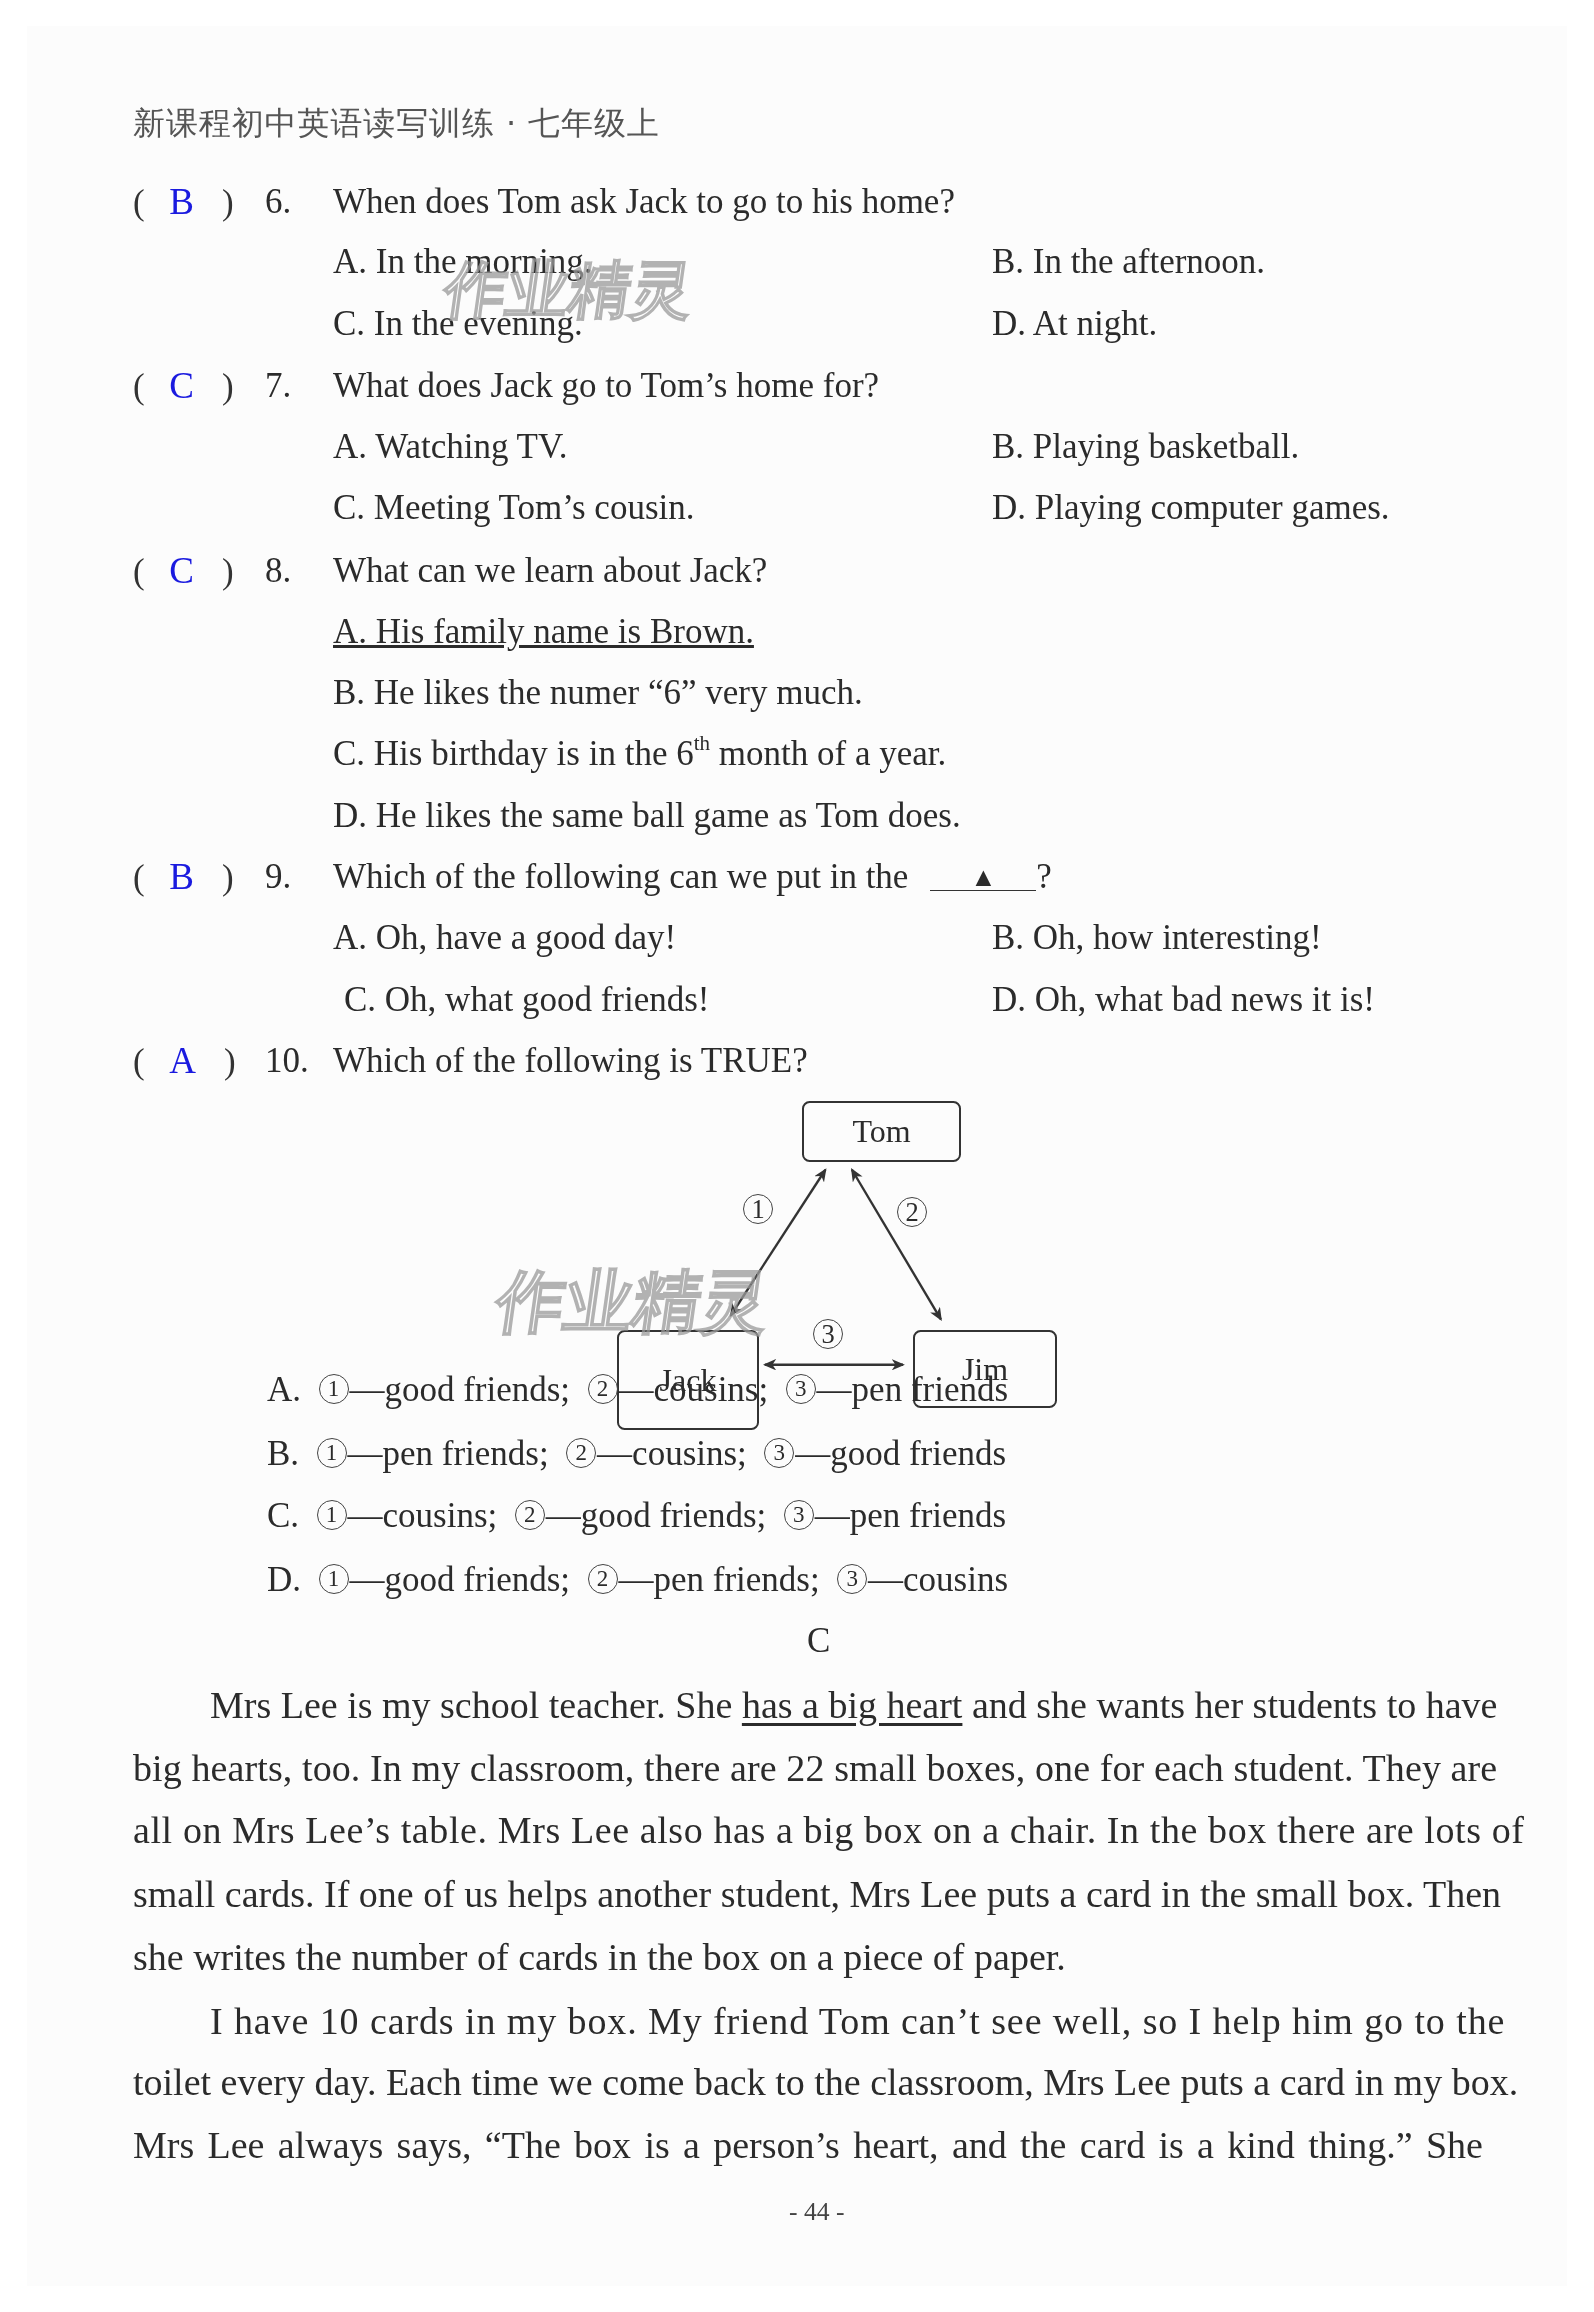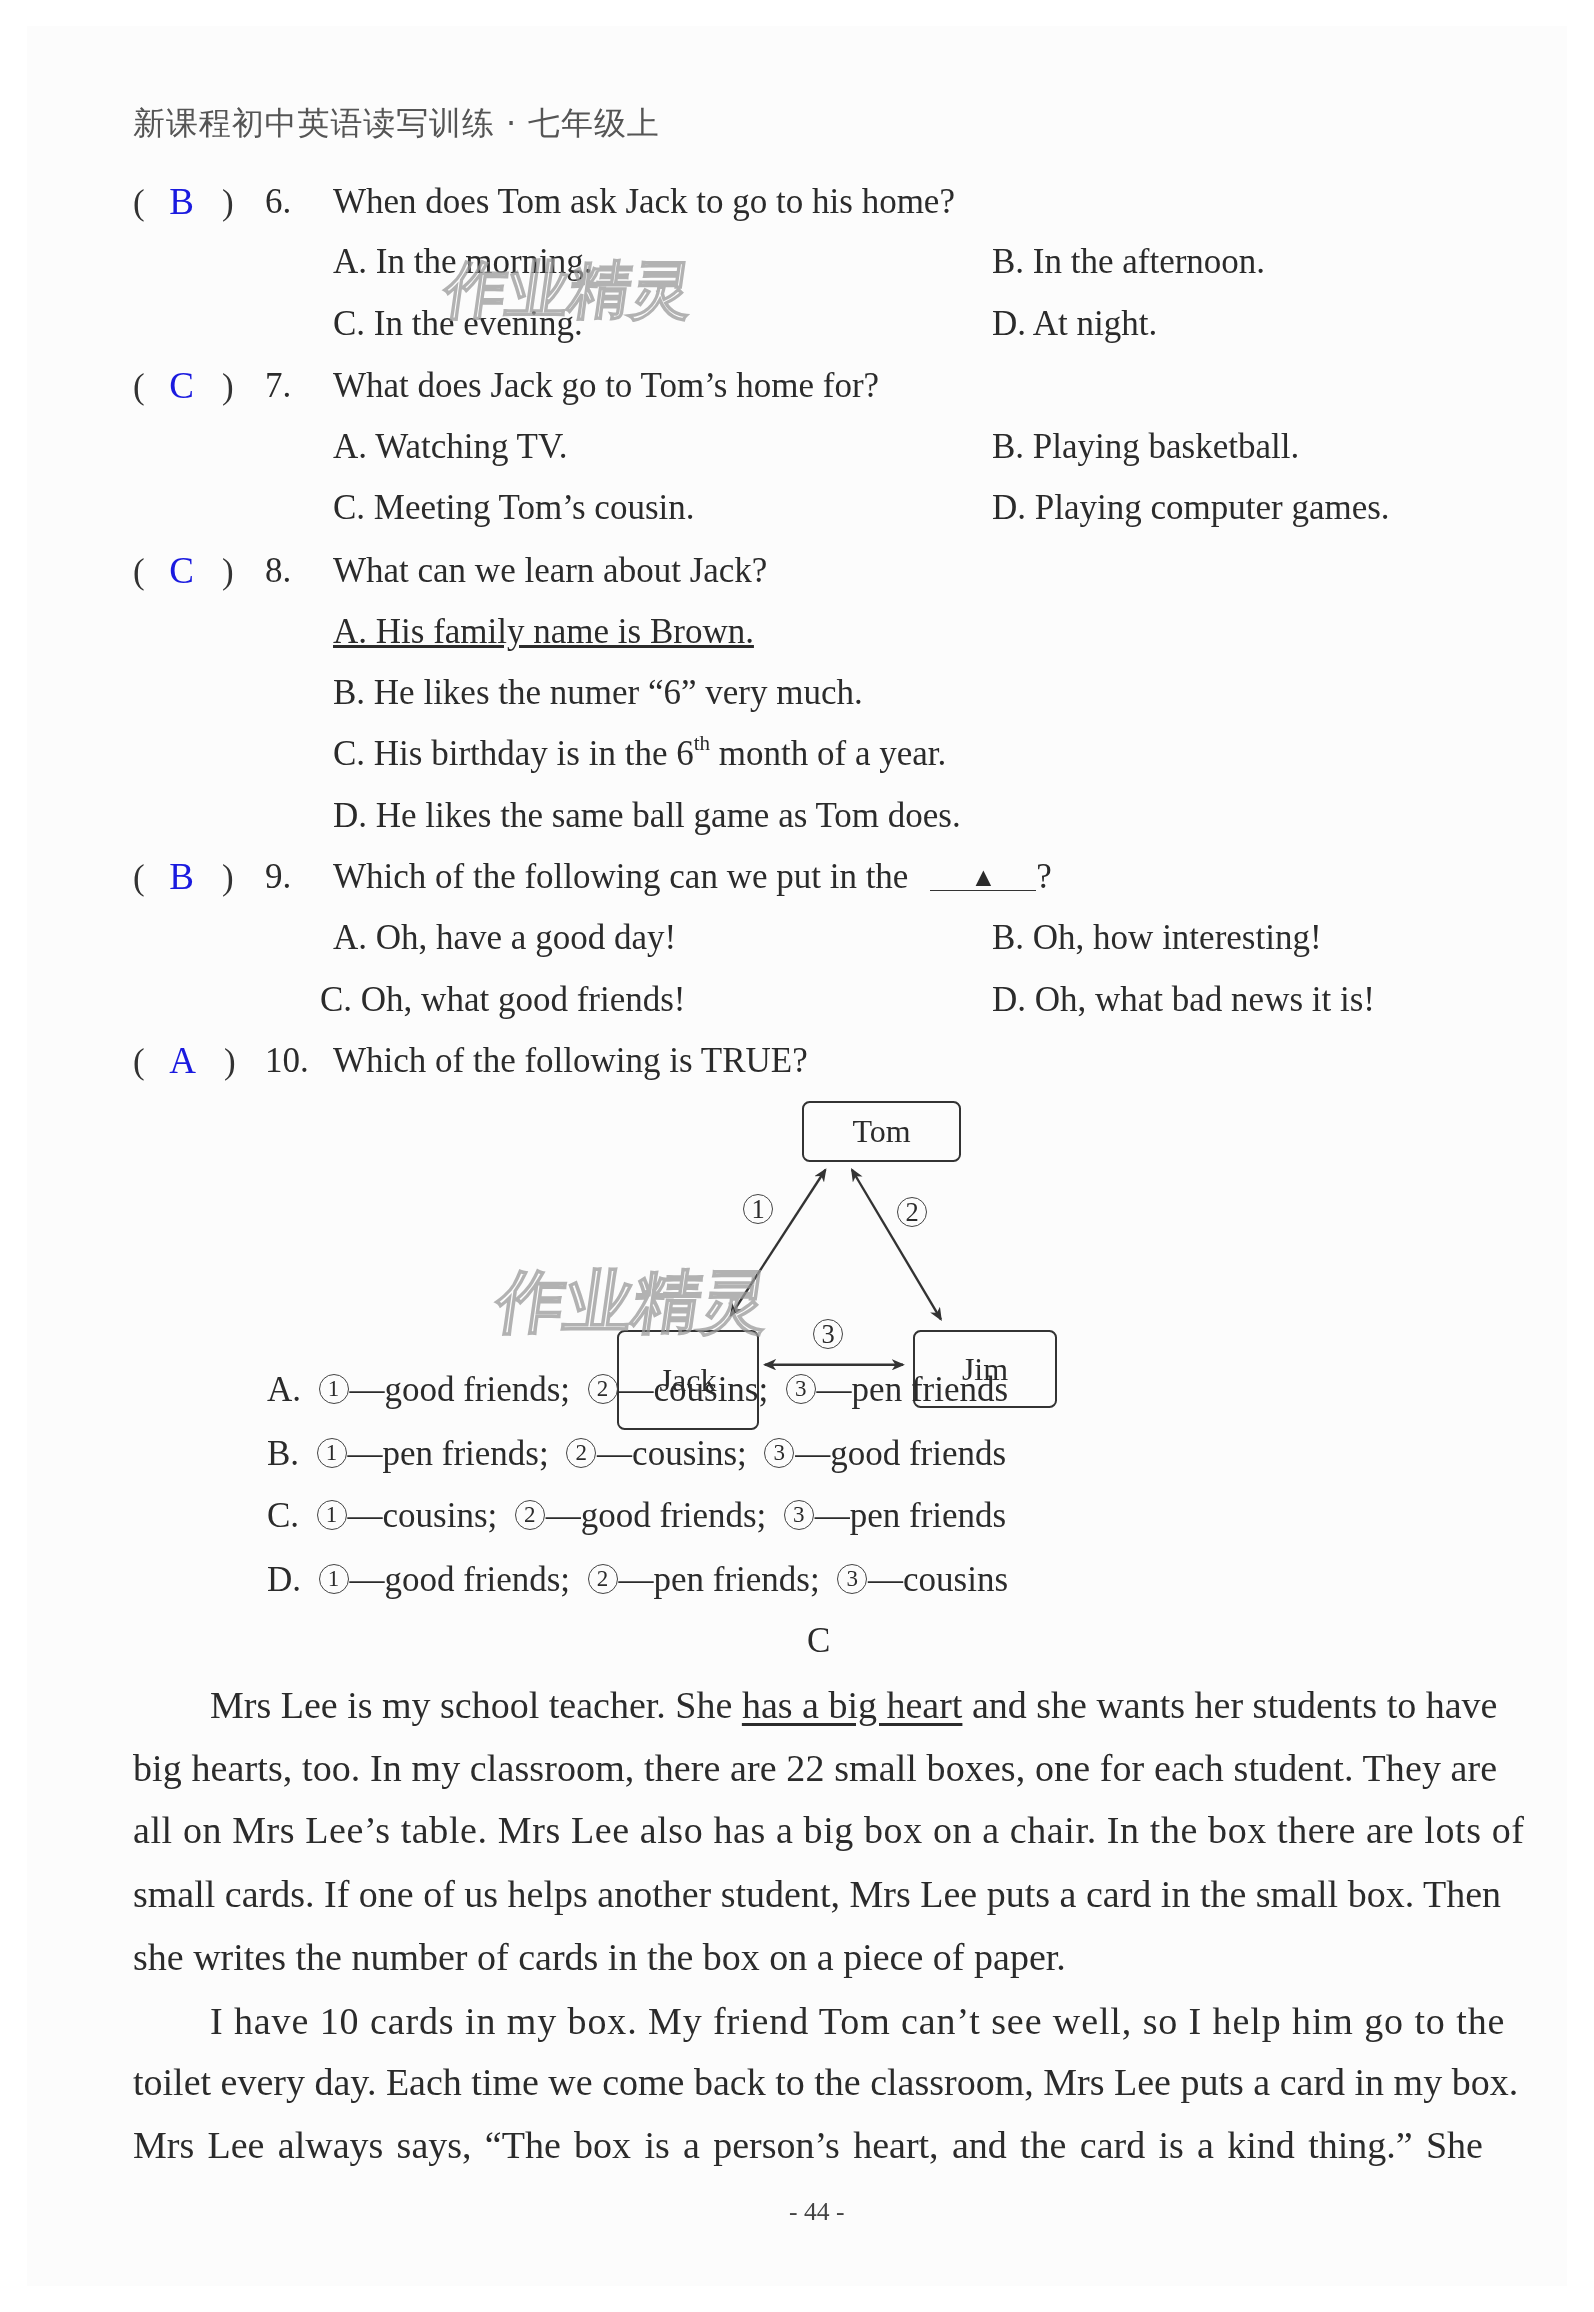--- a/index.html
+++ b/index.html
@@ -76,21 +76,21 @@
   <div class="abs t" style="left:133px; top:856px;">
     <span class="paren">(</span><span class="ans" style="margin:0 28px 0 24.6px;">B</span><span class="paren">)</span>
   </div>
   <div class="abs t" style="left:265px; top:856px;">9.</div>
   <div class="abs t" style="left:333px; top:856px;">
     <span>Which of the following can we put in the</span>
     <span class="blank" style="margin-left:13.2px;"><span>▲</span></span><span>?</span>
   </div>
   <div class="abs t" style="left:333px; top:917px;">A. Oh, have a good day!</div>
   <div class="abs t" style="left:992px; top:917px;">B. Oh, how interesting!</div>
-  <div class="abs t" style="left:320px; top:979px;">C. Oh, what good friends!</div>
+  <div class="abs t" style="left:344px; top:979px;">C. Oh, what good friends!</div>
   <div class="abs t" style="left:992px; top:979px;">D. Oh, what bad news it is!</div>
 </div>
 
 <div>
   <div class="abs t" style="left:133px; top:1040px;">
     <span class="paren">(</span><span class="ans" style="margin:0 28px 0 24.6px;">A</span><span class="paren">)</span>
   </div>
   <div class="abs t" style="left:265px; top:1040px;">10.</div>
   <div class="abs t" style="left:333px; top:1040px;">Which of the following is TRUE?</div>
 

